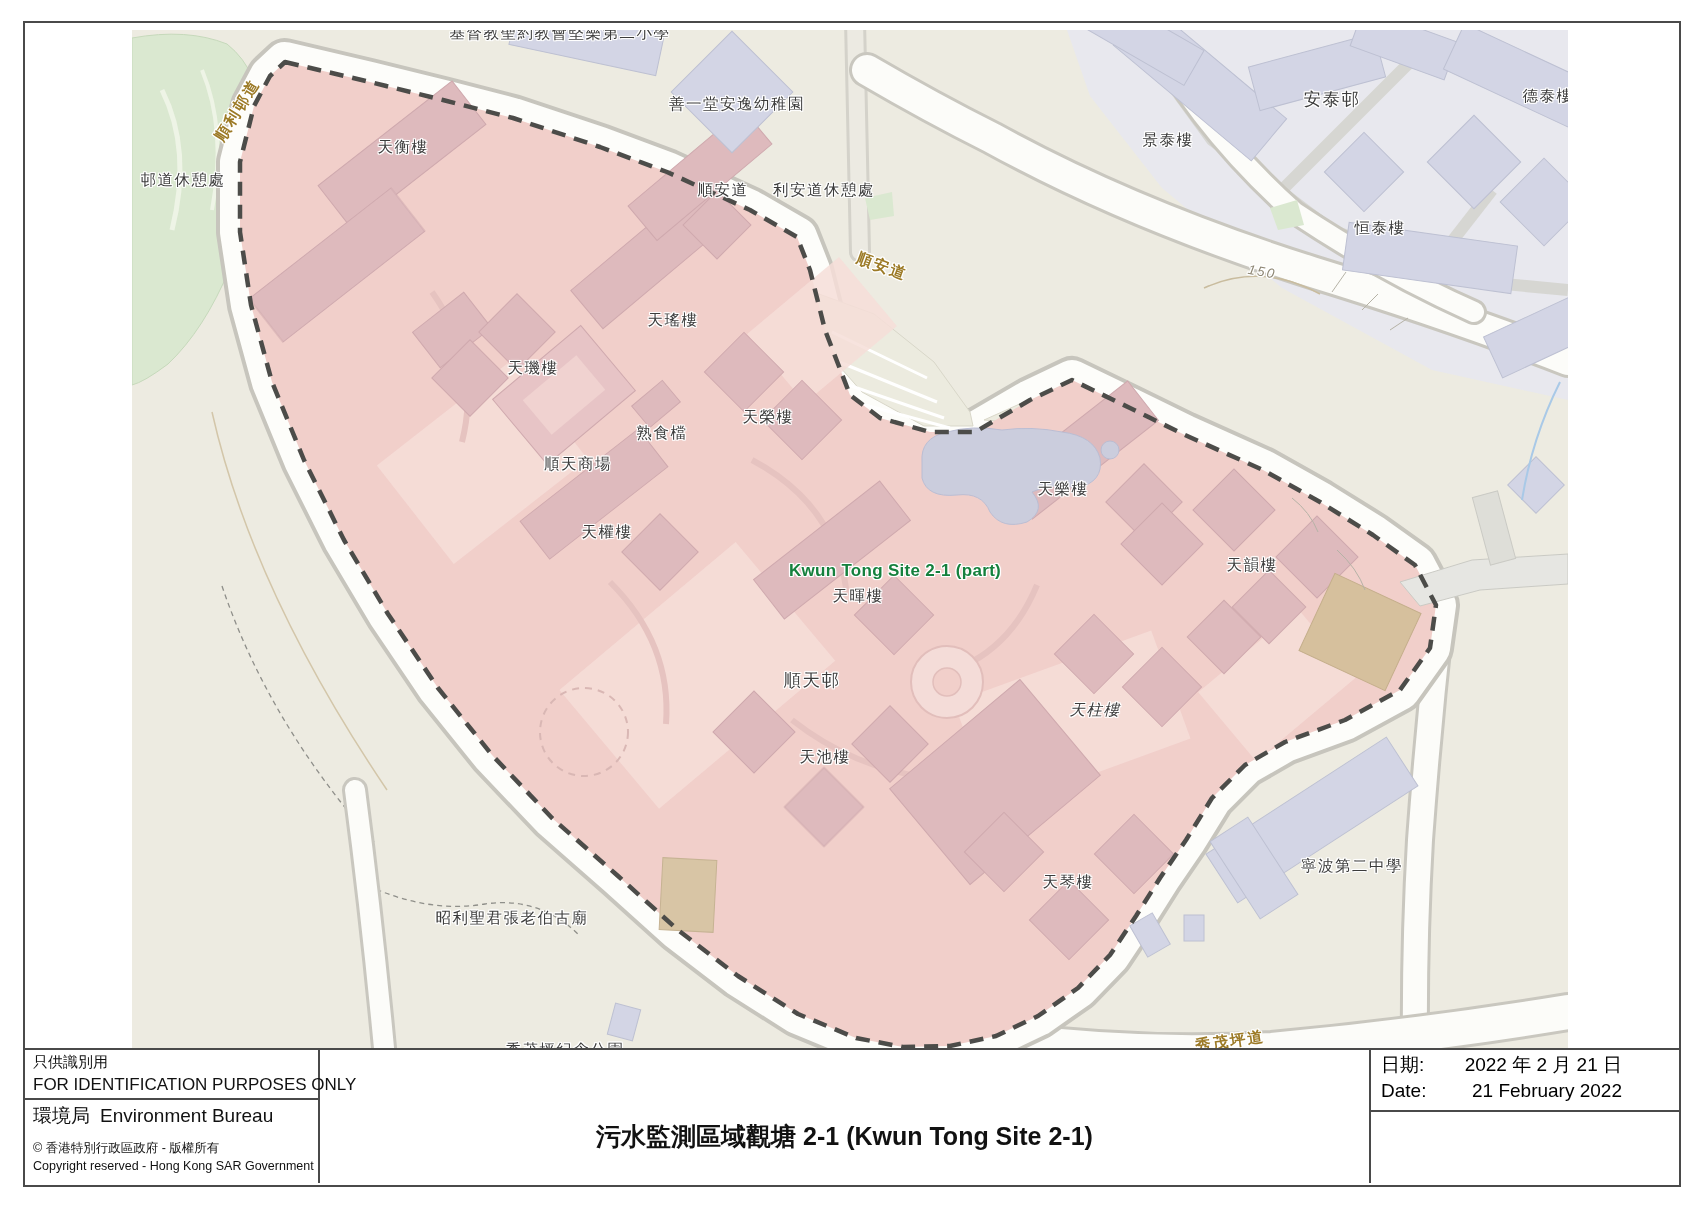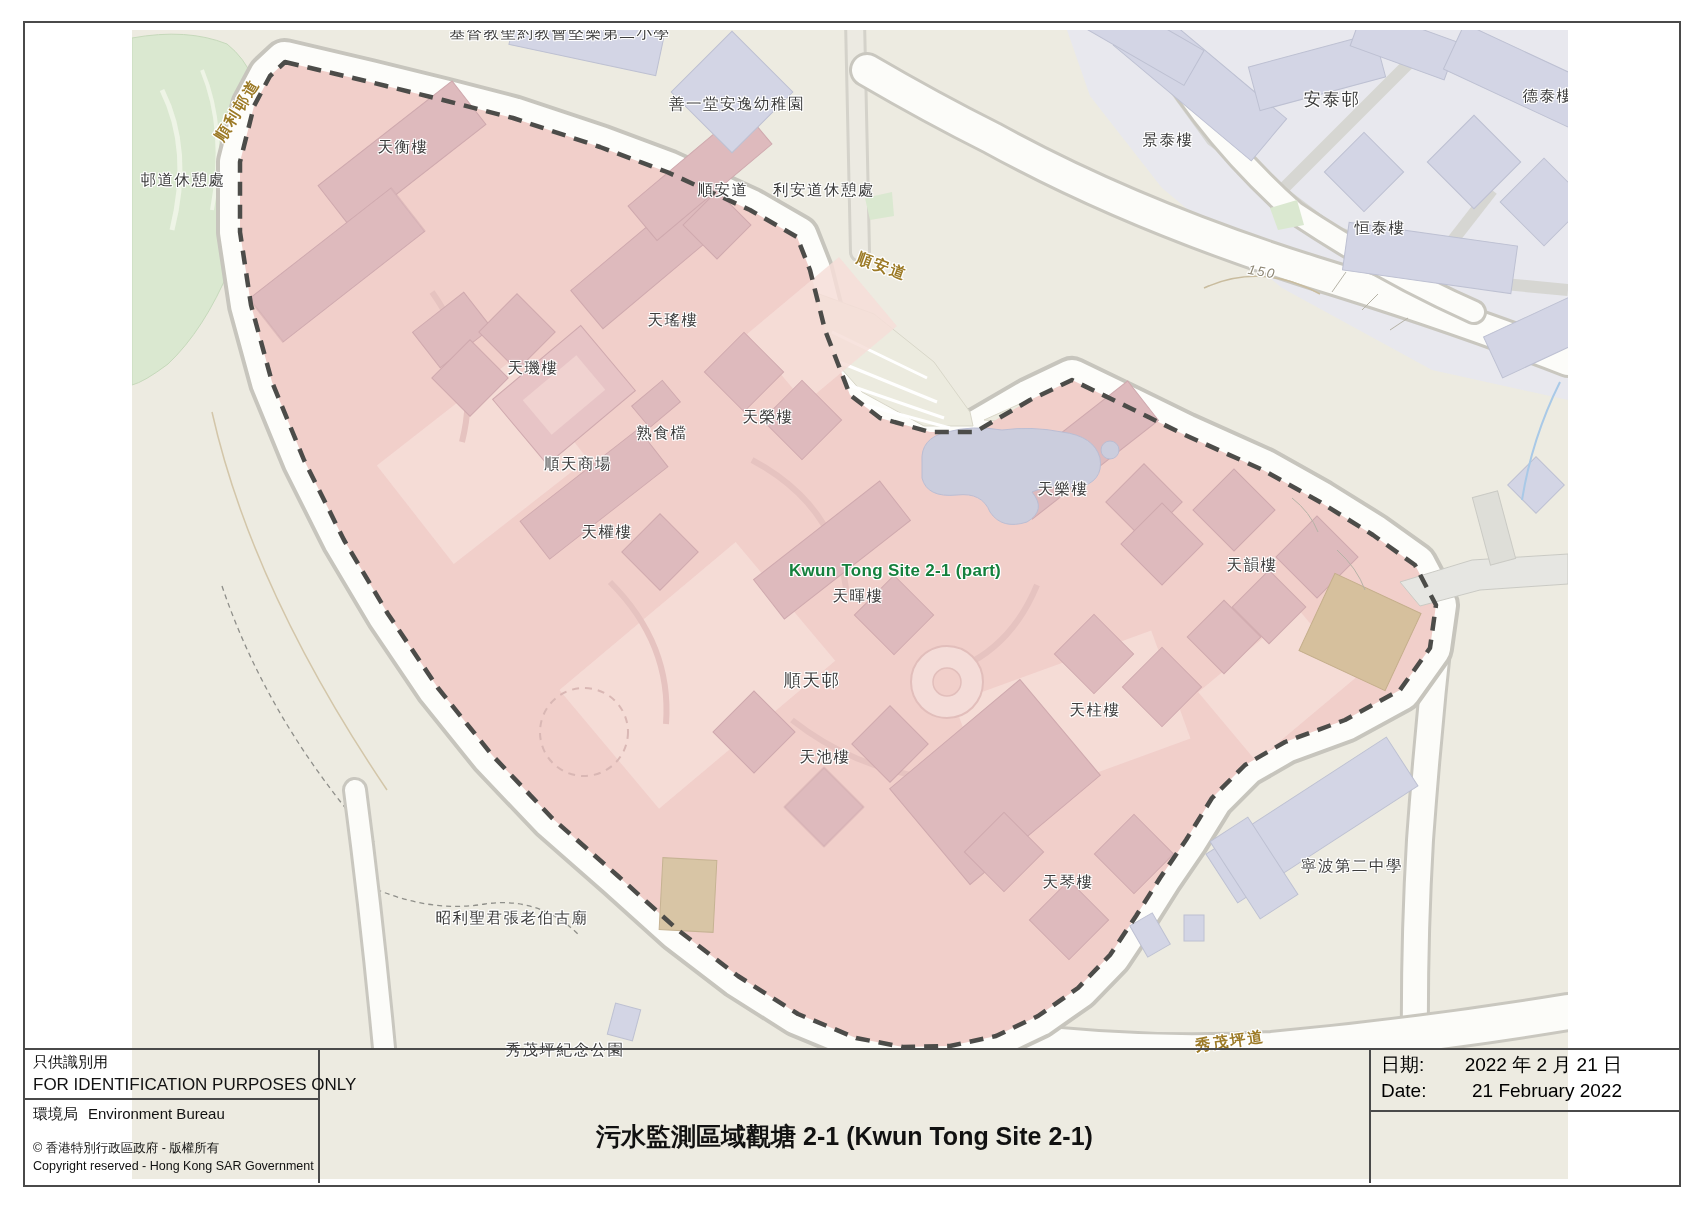--- a/index.html
+++ b/index.html
@@ -1,42 +1,42 @@
 <!DOCTYPE html>
 <html><head>
 <meta charset="utf-8">
 <style>
   html,body{margin:0;padding:0;background:#ffffff;}
   #page{position:relative;width:1706px;height:1205px;background:#ffffff;overflow:hidden;
         font-family:"Liberation Sans",sans-serif;}
   
   #frame{position:absolute;left:23px;top:21px;width:1654px;height:1162px;border:2px solid #4a4a4a;}
   
-  #map{position:absolute;left:132px;top:30px;width:1436px;height:1149px;overflow:hidden;background:#edebe1;}
+  #map{position:absolute;left:132px;top:30px;width:1436px;height:1018px;overflow:hidden;background:#edebe1;}
   #map svg{position:absolute;left:0;top:0;}
   
   .mlabel{position:absolute;transform:translate(-50%,-50%);white-space:nowrap;
           font-size:15.5px;color:#3c3c3c;letter-spacing:1.5px;line-height:1;
           text-shadow:1px 0 0 #fff,-1px 0 0 #fff,0 1px 0 #fff,0 -1px 0 #fff,
                       1px 1px 0 #fff,-1px -1px 0 #fff,1px -1px 0 #fff,-1px 1px 0 #fff,0 0 3px #fff;}
   .mlabel.estate{font-size:17.5px;}
   .mlabel.road{color:#9c7a26;font-weight:bold;letter-spacing:2px;}
   .mlabel.site{font-weight:bold;font-size:17px;color:#15803d;letter-spacing:0.3px;}
   .mlabel.contour{color:#8d8673;font-size:13.5px;letter-spacing:2px;font-style:italic;}
   
   .tline{position:absolute;background:#4a4a4a;}
   #tb-top{left:25px;top:1048px;width:1654px;height:2px;}
   #tb-v1{left:318px;top:1048px;width:2px;height:135px;}
   #tb-v2{left:1369px;top:1048px;width:2px;height:135px;}
   #tb-hl{left:25px;top:1098px;width:293px;height:2px;}
   #tb-hr{left:1371px;top:1110px;width:308px;height:2px;}
   .tbtext{position:absolute;color:#111;line-height:1.15;}
   #use-zh{left:33px;top:1053px;font-size:15px;}
   #use-en{left:33px;top:1075px;font-size:17px;}
-  #bureau{left:33px;top:1105px;font-size:15px;}
+  #bureau{left:33px;top:1105px;font-size:19px;}
   #bureau .en{margin-left:10px;}
   #copy-zh{left:33px;top:1141px;font-size:12.5px;}
   #copy-en{left:33px;top:1159px;font-size:12.5px;}
   #main-title{left:320px;top:1048px;width:1049px;height:135px;text-align:center;
               font-size:25px;font-weight:bold;padding-top:74px;box-sizing:border-box;}
   .rrow{position:absolute;left:1371px;width:261px;font-size:19px;}
   .rrow .ln{display:flex;justify-content:space-between;padding:2px 10px 0 10px;}
   #rrow1{top:1050px;}
   #rrow2{top:1114px;}
 </style>
@@ -228,21 +228,21 @@
         <span class="mlabel place" style="left: 446px; top: 390px; margin-top: 44px;">順天商場</span>
         <span class="mlabel place" style="left: 530px; top: 403px;">熟食檔</span>
         <span class="mlabel place" style="left: 636px; top: 387px;">天榮樓</span>
         <span class="mlabel place" style="left: 475px; top: 502px;">天權樓</span>
         <span class="mlabel site" style="left: 763px; top: 540px;">Kwun Tong Site 2-1 (part)</span>
         <span class="mlabel place" style="left: 726px; top: 566px;">天暉樓</span>
         <span class="mlabel place" style="left: 931px; top: 459px;">天樂樓</span>
         <span class="mlabel place" style="left: 1120px; top: 535px;">天韻樓</span>
         <span class="mlabel estate" style="left: 680px; top: 651px;">順天邨</span>
         <span class="mlabel place" style="left: 693px; top: 727px;">天池樓</span>
-        <span class="mlabel place" style="left: 963px; top: 680px;">天柱樓</span>
+        <span class="mlabel place" style="left: 963px; top: 680px; font-style: italic;">天柱樓</span>
         <span class="mlabel place" style="left: 936px; top: 852px;">天琴樓</span>
         <span class="mlabel place" style="left: 1220px; top: 836px;">寧波第二中學</span>
         <span class="mlabel place" style="left: 380px; top: 888px;">昭利聖君張老伯古廟</span>
         <span class="mlabel road" style="left: 1098px; top: 1011px; transform: translate(-50%, -50%) rotate(-8deg);">秀茂坪道</span>
         <span class="mlabel place" style="left: 433px; top: 1020px;">秀茂坪紀念公園</span>
       </div>
   </div>
 
   <div class="tline" id="tb-top"></div>
   <div class="tline" id="tb-v1"></div>

